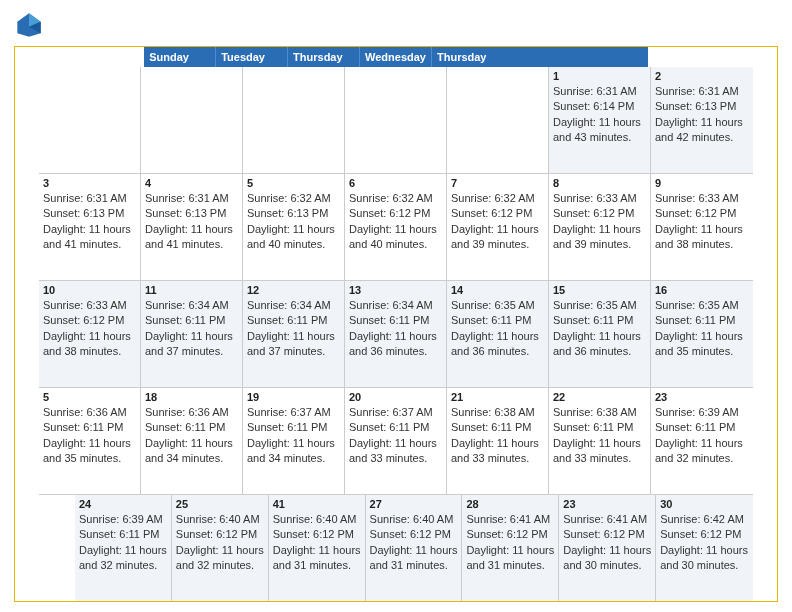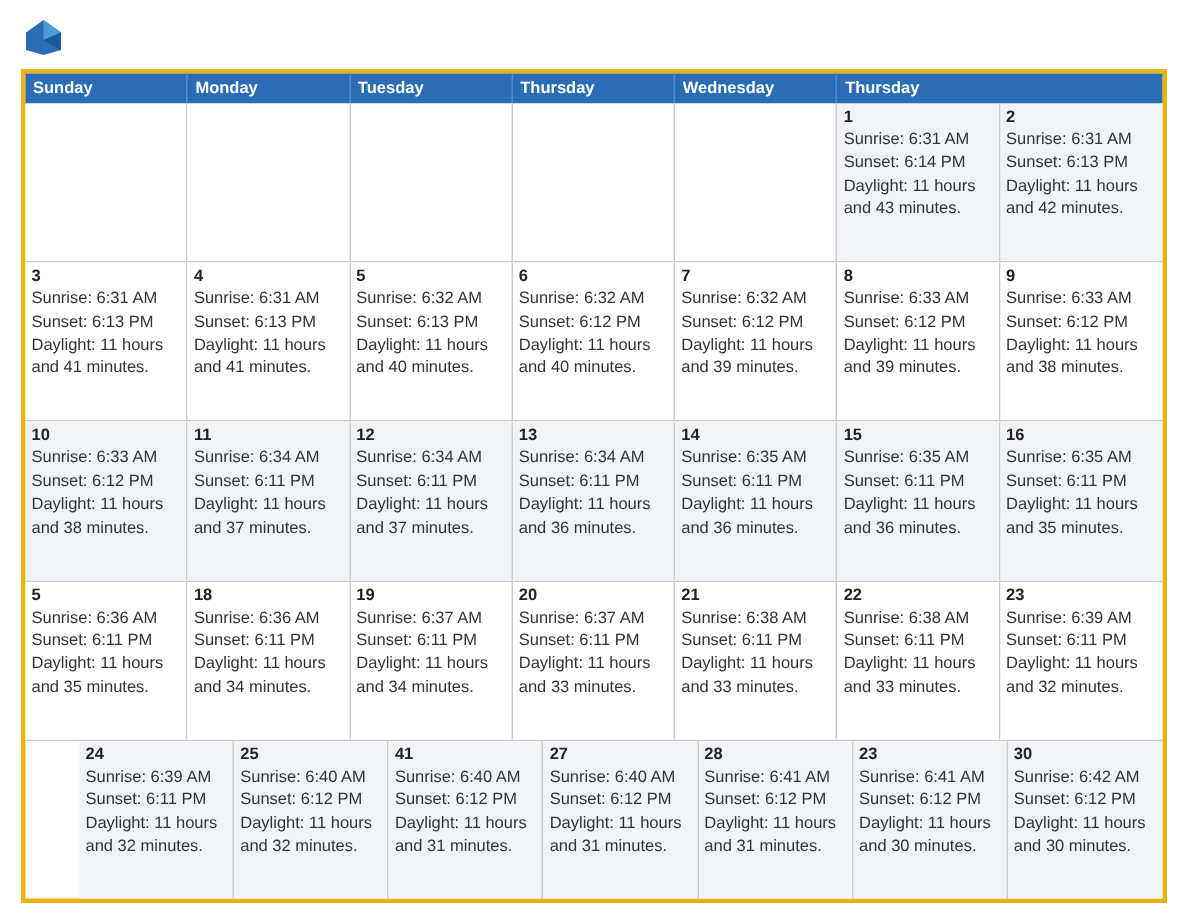--- a/index.html
+++ b/index.html
@@ -47,24 +47,25 @@
     .month-title {
       font-size: 32px;
       font-weight: normal;
       color: #222;
     }
     .subtitle {
       font-size: 14px;
       color: #444;
     }
     .calendar {
-      border: 3px solid #eab308;
+      border: 1px solid #eab308;
       flex: 1;
       display: flex;
       flex-direction: column;
+      align-items: center;
     }
     .cal-header {
       display: grid;
       grid-template-columns: repeat(7, 1fr);
       background: #2a6db5;
     }
     .cal-header-cell {
       color: white;
       font-size: 11px;
       font-weight: bold;
@@ -126,21 +127,20 @@
     </div>
     <div class="title-block">
       <div class="month-title"></div>
       <div class="subtitle"></div>
     </div>
   </div>
 
   <div class="calendar">
     <div class="cal-header">
     <div class="cal-header-cell">Sunday</div>
-        <div class="cal-header-cell">Monday</div>
         <div class="cal-header-cell">Tuesday</div>
         <div class="cal-header-cell">Thursday</div>
         <div class="cal-header-cell">Wednesday</div>
         <div class="cal-header-cell">Thursday</div>
       </div>
     <div class="cal-body">
     <div class="cal-row">
           <div class="cal-cell empty"></div>
           <div class="cal-cell empty"></div>
           <div class="cal-cell empty"></div>

